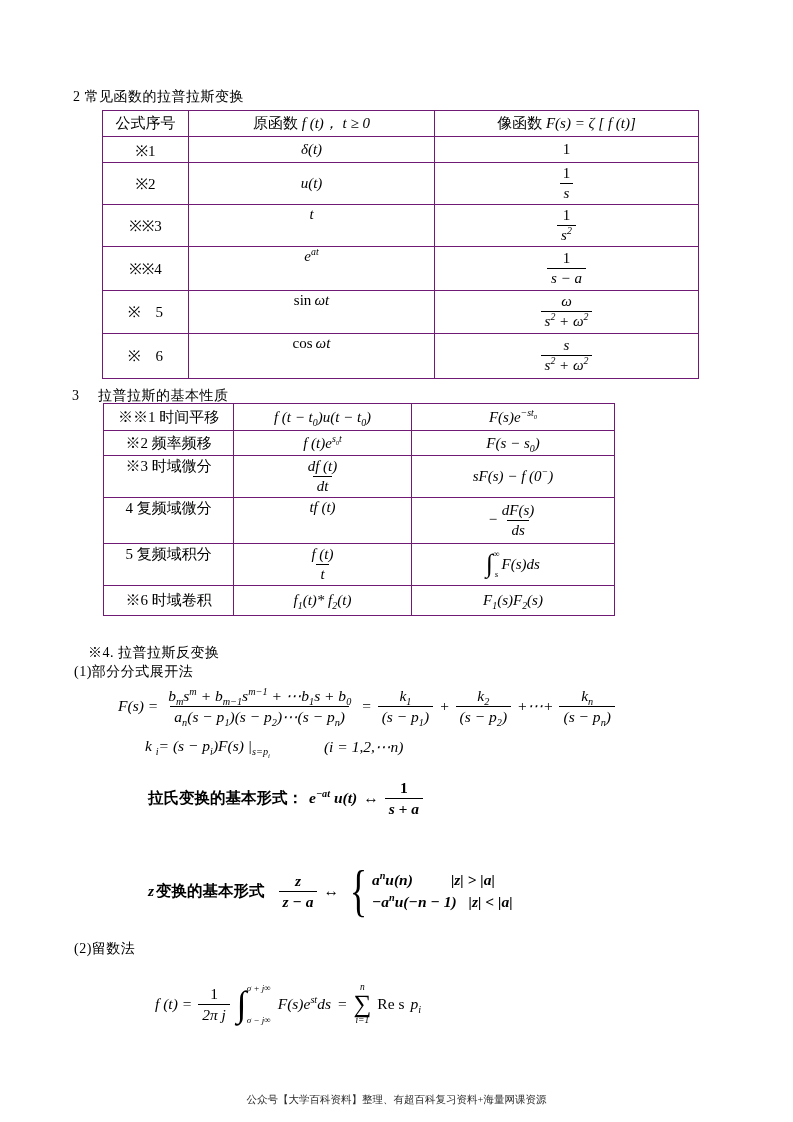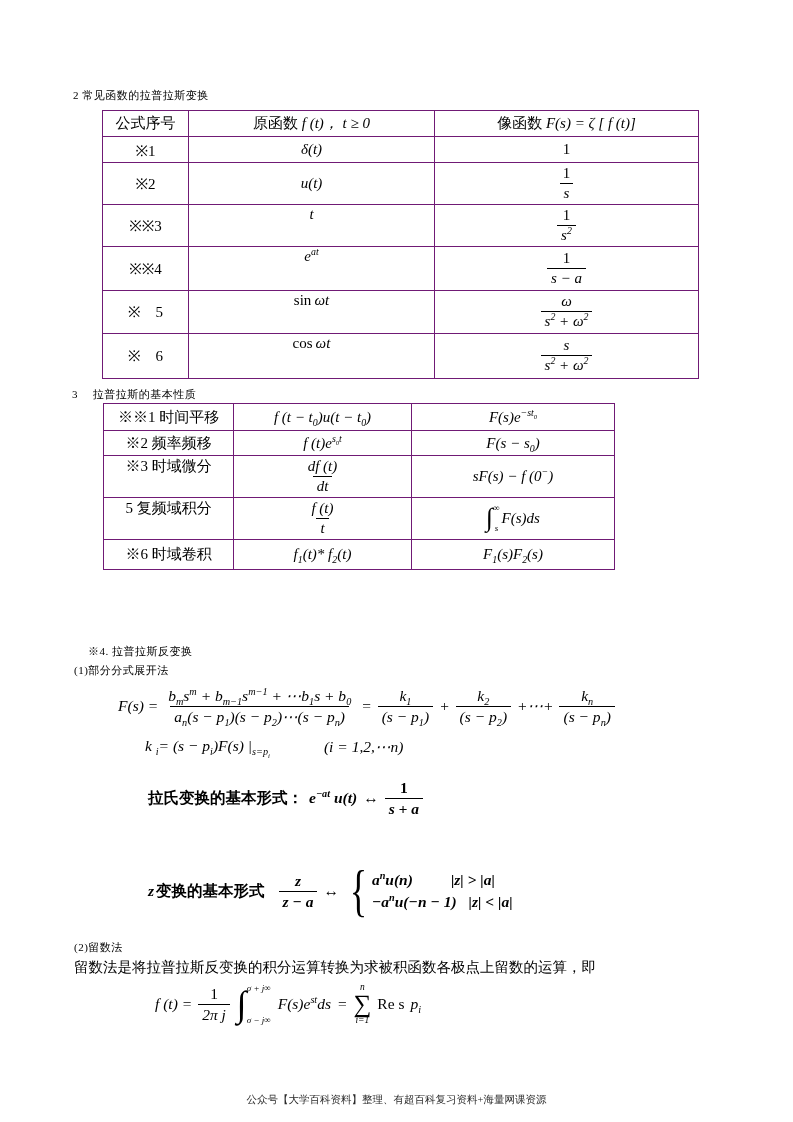--- a/index.html
+++ b/index.html
@@ -8,21 +8,21 @@
     font-family:"Liberation Serif", serif; color:#000; overflow:hidden;
   }
   .cjk { font-family:"Liberation Serif", serif; font-style:normal; }
   .m   { font-style:italic; font-family:"Liberation Serif", serif; }
   .rm  { font-style:normal; }
   .b   { font-weight:bold; }
   sup { font-size:66%; line-height:0; }
   sub { font-size:66%; line-height:0; }
 
   .abs { position:absolute; }
-  .heading { font-size:11px; letter-spacing:0.5px; }
+  .heading { font-size:14px; letter-spacing:0.5px; }
 
   table.tbl { position:absolute; border-collapse:collapse; table-layout:fixed; font-size:15px; }
   table.tbl td { border:1px solid #701a75; padding:1px 6px; text-align:center; vertical-align:middle; }
   td.left { text-align:left; }
 
   .frac { display:inline-flex; flex-direction:column; align-items:center; vertical-align:middle; }
   .frac > span { padding:0 4px; line-height:1.25; white-space:nowrap; }
   .frac > .den { border-top:1px solid #000; }
 
   .sint { display:inline-flex; align-items:center; vertical-align:middle; }
@@ -133,20 +133,28 @@
         <td><span class="m">f (t)e<sup>s<sub>0</sub>t</sup></span></td>
         <td><span class="m">F(s − s<sub>0</sub>)</span></td>
       </tr>
       <tr style="height:37px">
         <td class="left" style="vertical-align:top;"><span class="cjk">※3 时域微分</span></td>
         <td><span class="frac">
               <span class="num m">df (t)</span>
               <span class="den m">dt</span>
             </span></td>
         <td><span class="m">sF(s) − f (0<sup>−</sup>)</span></td>
+      </tr>
+      <tr style="height:46px">
+        <td class="left" style="vertical-align:top;"><span class="cjk">4 复频域微分</span></td>
+        <td style="vertical-align:top;"><span class="m">tf (t)</span></td>
+        <td><span class="m">−</span><span class="frac">
+              <span class="num m">dF(s)</span>
+              <span class="den m">ds</span>
+            </span></td>
       </tr>
       <tr style="height:42px">
         <td class="left" style="vertical-align:top;"><span class="cjk">5 复频域积分</span></td>
         <td><span class="frac">
               <span class="num m">f (t)</span>
               <span class="den m">t</span>
             </span></td>
         <td><span class="sint">
               <span class="sint-sign">∫</span>
               <span class="sint-lims">
@@ -222,21 +230,20 @@
           </span>
         <span class="case-row">
             <span class="m">−a<sup>n</sup>u(−n − 1)</span>
             <span class="m case-cond" style="margin-left:12px;">|z| &lt; |a|</span>
           </span>
       </span>
     </span>
   </div>
 
   <div class="abs heading cjk" style="left:74px; top:940px;">(2)留数法</div>
-  <div class="abs cjk" style="left:74px; top:958px; font-size:14.5px;">留数法是将拉普拉斯反变换的积分运算转换为求被积函数各极点上留数的运算，即</div>
 
   <div class="formula-row" style="left:155px; top:978px; height:52px;">
     <span class="m">f (t) =</span>
     <span class="frac">
         <span class="num rm">1</span>
         <span class="den m">2π j</span>
       </span>
     <span class="bigint">
       <span class="bigint-sign">∫</span>
       <span class="bigint-lims">

